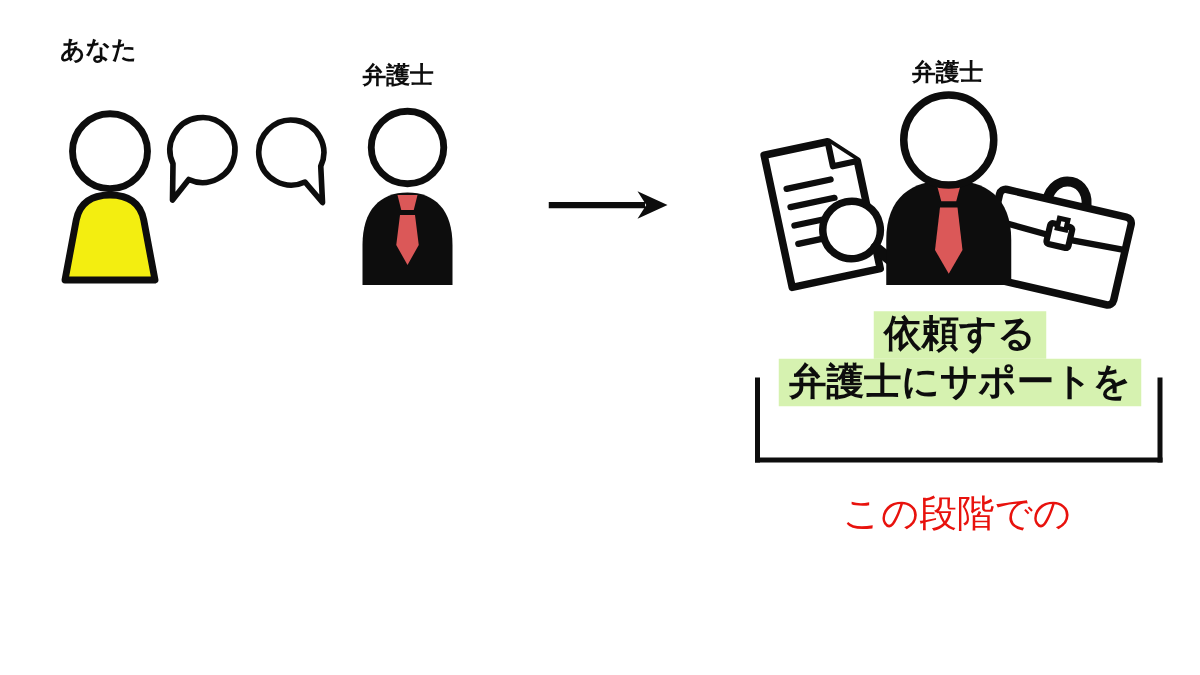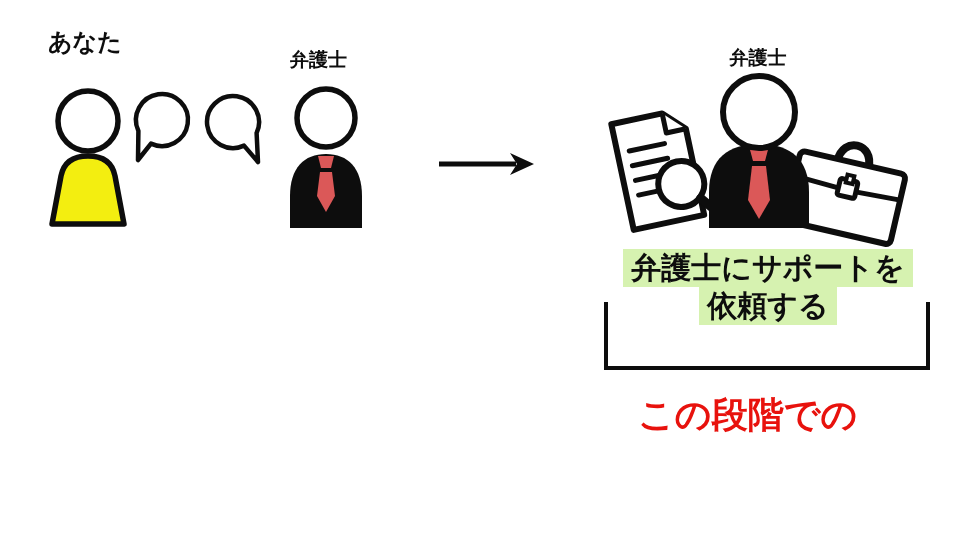--- a/index.html
+++ b/index.html
@@ -33,34 +33,34 @@
   #right-caption .line{margin:0;}
   #right-caption .caption-highlight{font-size:30px;padding:4px 8px;}
   #bracket{
     left:604px;top:302px;width:318px;height:64px;
     border-left:4px solid var(--ink,#0d0d0d);
     border-right:4px solid var(--ink,#0d0d0d);
     border-bottom:4px solid var(--ink,#0d0d0d);
   }
   #attention-note{
     left:638px;top:392px;width:255px;
-    text-align:left;
-    font-size:36px;font-weight:bold;
+    text-align:center;
+    font-size:30px;font-weight:normal;
     line-height:1.3;
     color:var(--note-red,#e8120d);
     white-space:nowrap;
   }
   svg{display:block;overflow:visible;}
 </style>
 </head>
 <body>
 
 <div id="stage">
 
-  <div class="abs label" style="left:48px;top:26px;font-size:24px;">あなた</div>
+  <div class="abs label" style="left:48px;top:26px;font-size:20px;">あなた</div>
 
   <svg class="abs" style="left:40px;top:86px;" width="96" height="142" viewBox="0 0 96 142">
     <path d="M12 138 L21 90 Q25 70 48 70 Q71 70 75 90 L84 138 Z" fill="var(--person-yellow)" stroke="var(--ink)" stroke-width="5.5" stroke-linejoin="round"></path>
     <circle cx="48" cy="35" r="30" fill="#ffffff" stroke="var(--ink)" stroke-width="5.5"></circle>
   </svg>
 
   <svg class="abs" style="left:130px;top:90px;" width="135" height="80" viewBox="0 0 135 80">
     <g>
       <path d="M21 53.6 L8 70 L8.4 41 A26 26 0 1 1 21 53.6 Z" fill="#ffffff" stroke="var(--ink)" stroke-width="4.5" stroke-linejoin="round"></path>
     </g>
@@ -109,21 +109,21 @@
   <svg class="abs" style="left:703px;top:72px;" width="112" height="156" viewBox="0 0 112 156">
     <path d="M6 156 L6 120 C6 86 26 72 56 72 C86 72 106 86 106 120 L106 156 Z" fill="var(--ink)"></path>
     <polygon points="46,74 66,74 62,89 50,89" fill="var(--tie-red)"></polygon>
     <polygon points="49,94 63,94 67,128 56,147 45,128" fill="var(--tie-red)"></polygon>
     <circle cx="56" cy="40" r="36" fill="#ffffff" stroke="var(--ink)" stroke-width="6"></circle>
   </svg>
 
   <div class="abs" id="bracket"></div>
 
   <div class="abs" id="right-caption">
+    <div class="line"><span class="caption-highlight">依頼する</span></div>
     <div class="line"><span class="caption-highlight">弁護士にサポートを</span></div>
-    <div class="line"><span class="caption-highlight">依頼する</span></div>
   </div>
 
   <div class="abs" id="attention-note">
     <div>この段階での</div>
   </div>
 
 </div>
 
 </body></html>

